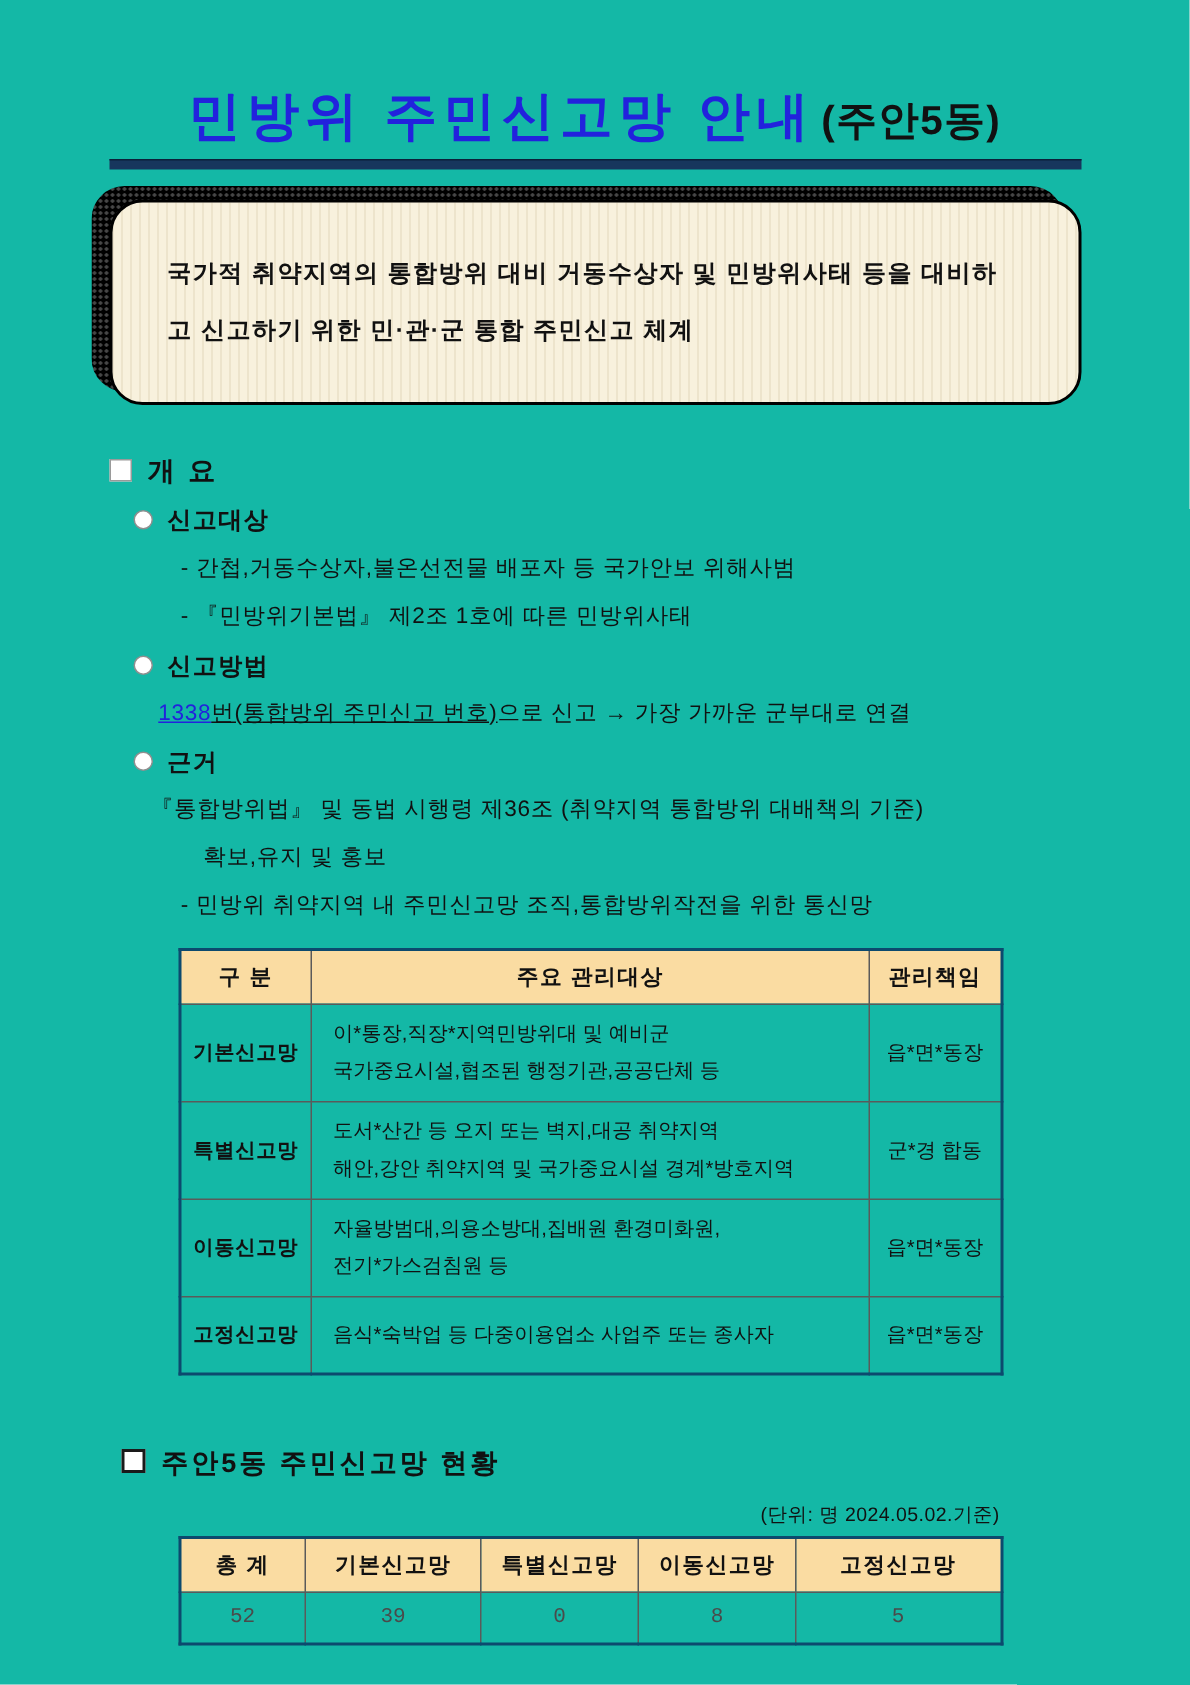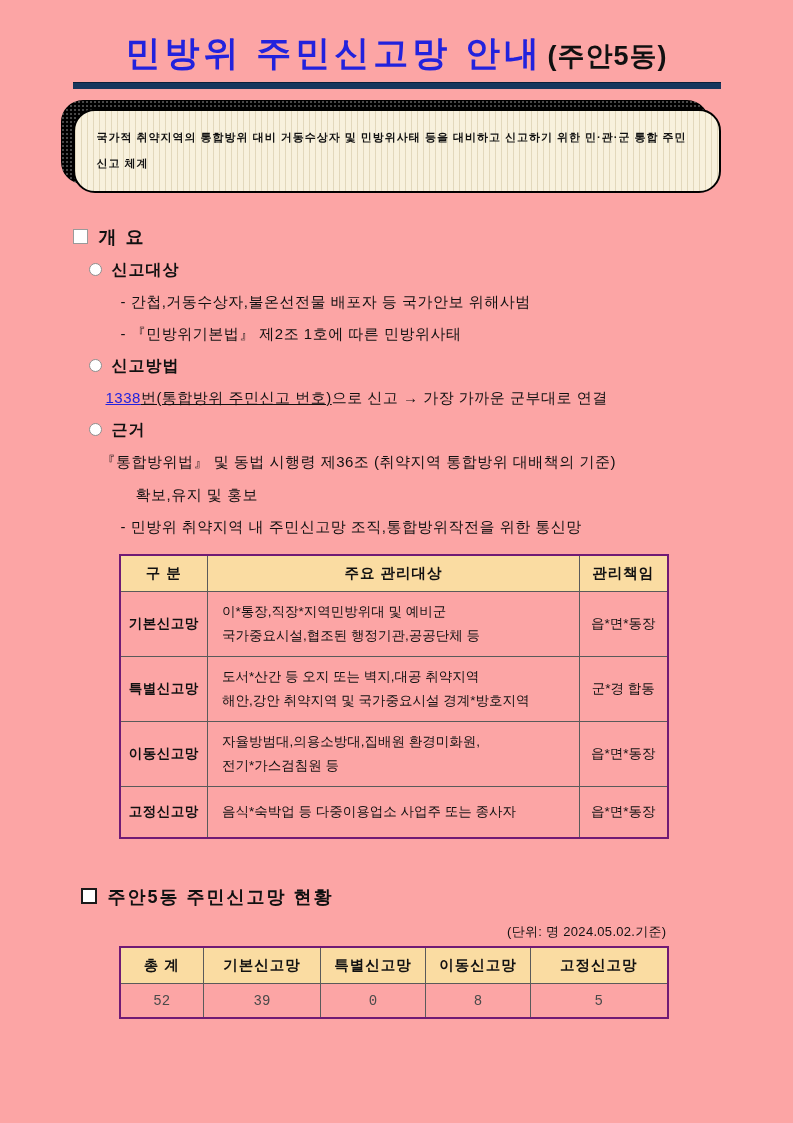--- a/index.html
+++ b/index.html
@@ -1,25 +1,25 @@
 <!DOCTYPE html>
 <html><head>
 <meta charset="utf-8">
 <style>
   html,body { margin:0; padding:0; background:#e8e8e8; }
   .page {
     position:relative;
     width:793px; height:1123px;
     margin:0 auto;
-    background:#fca5a5;
+    background:#14b8a6;
     font-family:"Liberation Sans", sans-serif;
     color:#111;
     overflow:hidden;
     box-sizing:border-box;
-    padding-top:30px;
+    padding-top:54px;
   }
   .content { width:648px; margin:0 auto; }
 
   
   .title-wrap { text-align:center; white-space:nowrap; }
   .title-main {
     color:#2222DD; font-size:35px; font-weight:bold; letter-spacing:4px;
   }
   .title-sub {
     color:#111; font-size:27px; font-weight:bold; letter-spacing:1px;
@@ -39,21 +39,21 @@
   }
   .notice-box {
     position:relative;
     background-color:#f8f1dd;
     background-image: repeating-linear-gradient(90deg, rgba(170,150,100,.28) 0 1px, transparent 1px 6px);
     border:2px solid #000;
     border-radius:22px;
     padding:14px 22px;
   }
   .notice-box p {
-    margin:0; font-size:11px; font-weight:bold; line-height:2.35; letter-spacing:1px;
+    margin:15px; font-size:16px; font-weight:bold; line-height:2.35; letter-spacing:1px;
   }
 
   
   .sq {
     display:inline-block; width:13px; height:13px; background:#fff;
     border:1px solid #9a9a9a; margin-right:11px; vertical-align:-1px;
   }
   .sq.dark { border:2px solid #1a1a1a; width:12px; height:12px; }
   .circ {
     display:inline-block; width:11px; height:11px; background:#fff;
@@ -71,21 +71,21 @@
   .indent-cont  { margin-left:63px; }
   .u { text-decoration:underline;text-align:right; }
   .blue { color:#2222DD; }
   a.blue { cursor:pointer; }
 
   
   .h2-types  { margin:44px 0 0 20px; }
   .h2-status { margin:46px 0 0 8px; }
   table {
     border-collapse:collapse; table-layout:fixed;
-    border:2px solid #701a75;
+    border:2px solid #0c4a6e;
     font-size:13.5px;
   }
   th, td { border:1px solid #5a5a5a; text-align:center; }
   th {
     background:#FADCA2; font-weight:bold; font-size:14.5px;
     height:33px; letter-spacing:1px;
   }
   .tbl-types { width:548px; margin:16px 0 0 46px; }
   .tbl-types td { padding:6px 4px; }
   .td-type { font-weight:bold; letter-spacing:0.5px; }

